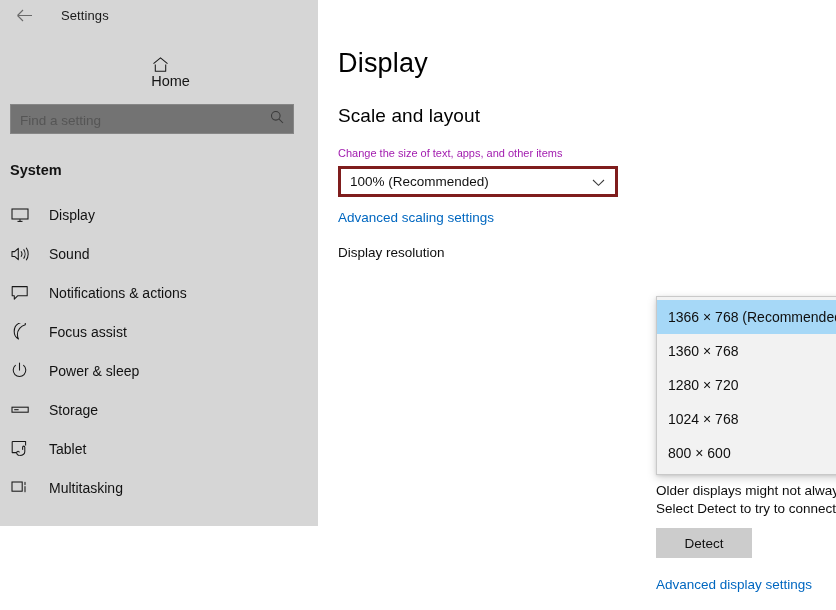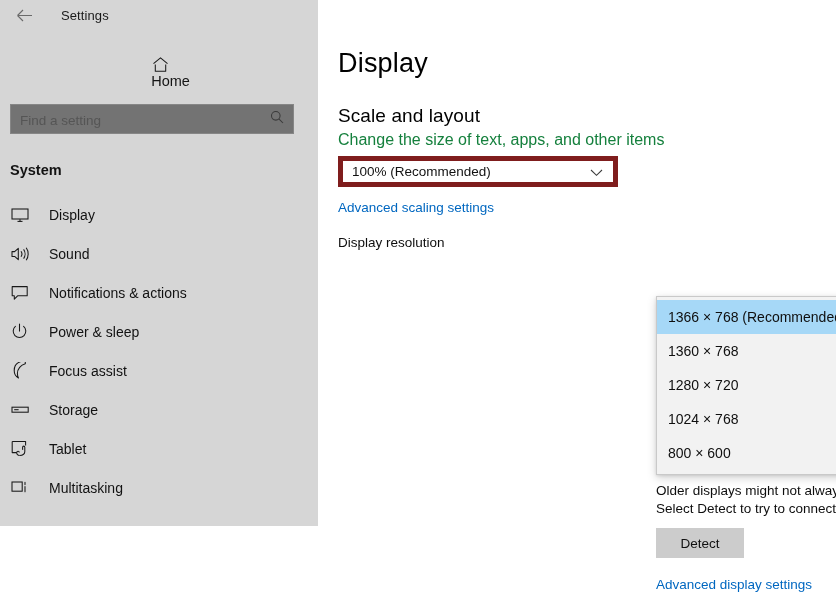--- a/index.html
+++ b/index.html
@@ -100,27 +100,27 @@
     margin-top: 48px;
     letter-spacing: .2px;
   }
   .sub-title {
     font-size: 19px; color: #000;
     font-weight: normal;
     margin-top: 26px;
     letter-spacing: .1px;
   }
   .field-label {
-    font-size: 16px; color: #15803d;
-    margin-top: 4px;
+    font-size: 11px; color: #a21caf;
+    margin-top: 20px;
   }
   .combo {
     margin-top: 7px;
     width: 280px; height: 31px;
-    border: 5px solid #7f1d1d;
+    border: 3px solid #7f1d1d;
     background: #fff;
     display: flex; align-items: center;
     position: relative;
   }
   .combo .val { font-size: 13.5px; color: #111; padding-left: 9px; }
   .combo .chev { position: absolute; right: 10px; top: 50%; transform: translateY(-50%); color: #3c3c3c; }
 
   .link {
     display: inline-block;
     font-size: 13.5px; color: #0067c0;
@@ -153,21 +153,21 @@
   .helper-text {
     position: absolute;
     left: 338px; top: 482px;
     width: 340px;
     font-size: 13.5px; color: #0e0e0e;
     line-height: 18px;
   }
   .detect-btn {
     position: absolute;
     left: 338px; top: 528px;
-    width: 88px; height: 30px;
+    width: 96px; height: 30px;
     background: #cccccc;
     border: 1px solid #cccccc;
     font-family: "Liberation Sans", sans-serif;
     font-size: 13.5px; color: #111;
     cursor: pointer;
   }
   .bottom-link {
     position: absolute;
     left: 338px; top: 577px;
     font-size: 13.5px; color: #0067c0;
@@ -242,34 +242,34 @@
           <svg width="18" height="16" viewBox="0 0 18 16" fill="none" aria-hidden="true">
             <path d="M1.2 1.6h15v9.2H6.6l-3.3 3.4v-3.4H1.2z" stroke="currentColor" stroke-width="1.05" stroke-linejoin="round"></path>
           </svg>
         </span>
         <span class="lbl">Notifications &amp; actions</span>
       </div>
 
       <div class="navitem">
         <span class="ic">
           <svg width="17" height="17" viewBox="0 0 17 17" fill="none" aria-hidden="true">
+            <path d="M11.8 1.4C7.2 2.6 3.9 6.6 3.9 11.2c0 1.6.4 3.1 1.1 4.4-2.6-1.5-4.3-4.3-4.3-7.6 0-4.2 2.8-7.7 6.6-8.8 1.6-.5 3.2-.4 4.5.2z" stroke="currentColor" stroke-width="1.05" stroke-linejoin="round" transform="translate(2.5,0.4)"></path>
+          </svg>
+        </span>
+        <span class="lbl">Focus assist</span>
+      </div>
+
+      <div class="navitem">
+        <span class="ic">
+          <svg width="17" height="17" viewBox="0 0 17 17" fill="none" aria-hidden="true">
             <path d="M4.4 3.4a6.3 6.3 0 1 0 8.2 0" stroke="currentColor" stroke-width="1.05" stroke-linecap="round"></path>
             <path d="M8.5 1v7.1" stroke="currentColor" stroke-width="1.05" stroke-linecap="round"></path>
           </svg>
         </span>
         <span class="lbl">Power &amp; sleep</span>
-      </div>
-
-      <div class="navitem">
-        <span class="ic">
-          <svg width="17" height="17" viewBox="0 0 17 17" fill="none" aria-hidden="true">
-            <path d="M11.8 1.4C7.2 2.6 3.9 6.6 3.9 11.2c0 1.6.4 3.1 1.1 4.4-2.6-1.5-4.3-4.3-4.3-7.6 0-4.2 2.8-7.7 6.6-8.8 1.6-.5 3.2-.4 4.5.2z" stroke="currentColor" stroke-width="1.05" stroke-linejoin="round" transform="translate(2.5,0.4)"></path>
-          </svg>
-        </span>
-        <span class="lbl">Focus assist</span>
       </div>
 
 
       <div class="navitem">
         <span class="ic">
           <svg width="19" height="11" viewBox="0 0 19 11" fill="none" aria-hidden="true">
             <rect x="1" y="3.2" width="16.2" height="5" stroke="currentColor" stroke-width="1.05"></rect>
             <path d="M3.2 5.7h4.4" stroke="currentColor" stroke-width="1.05"></path>
           </svg>
         </span>

